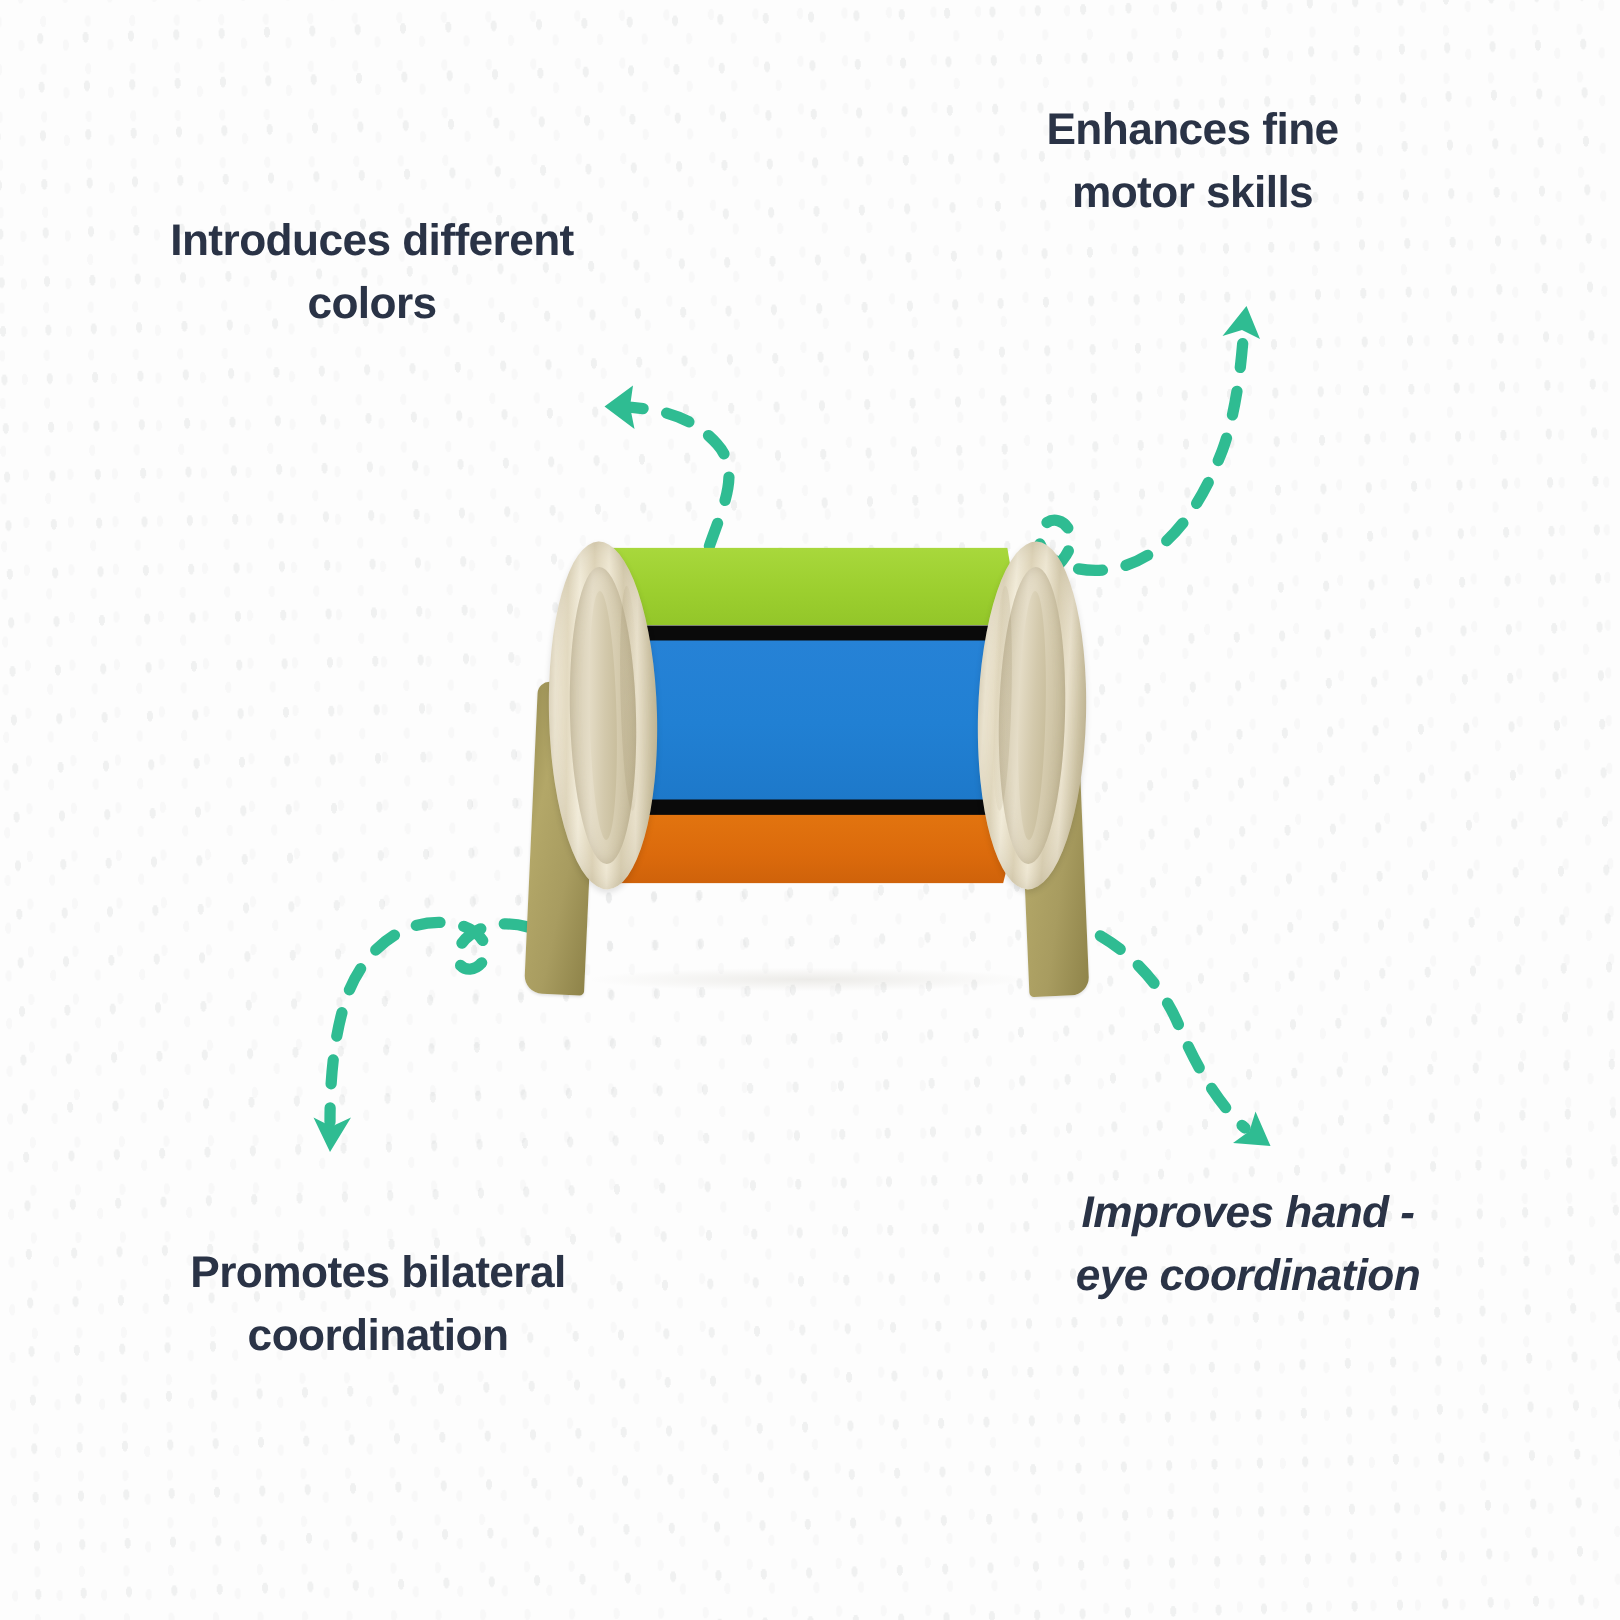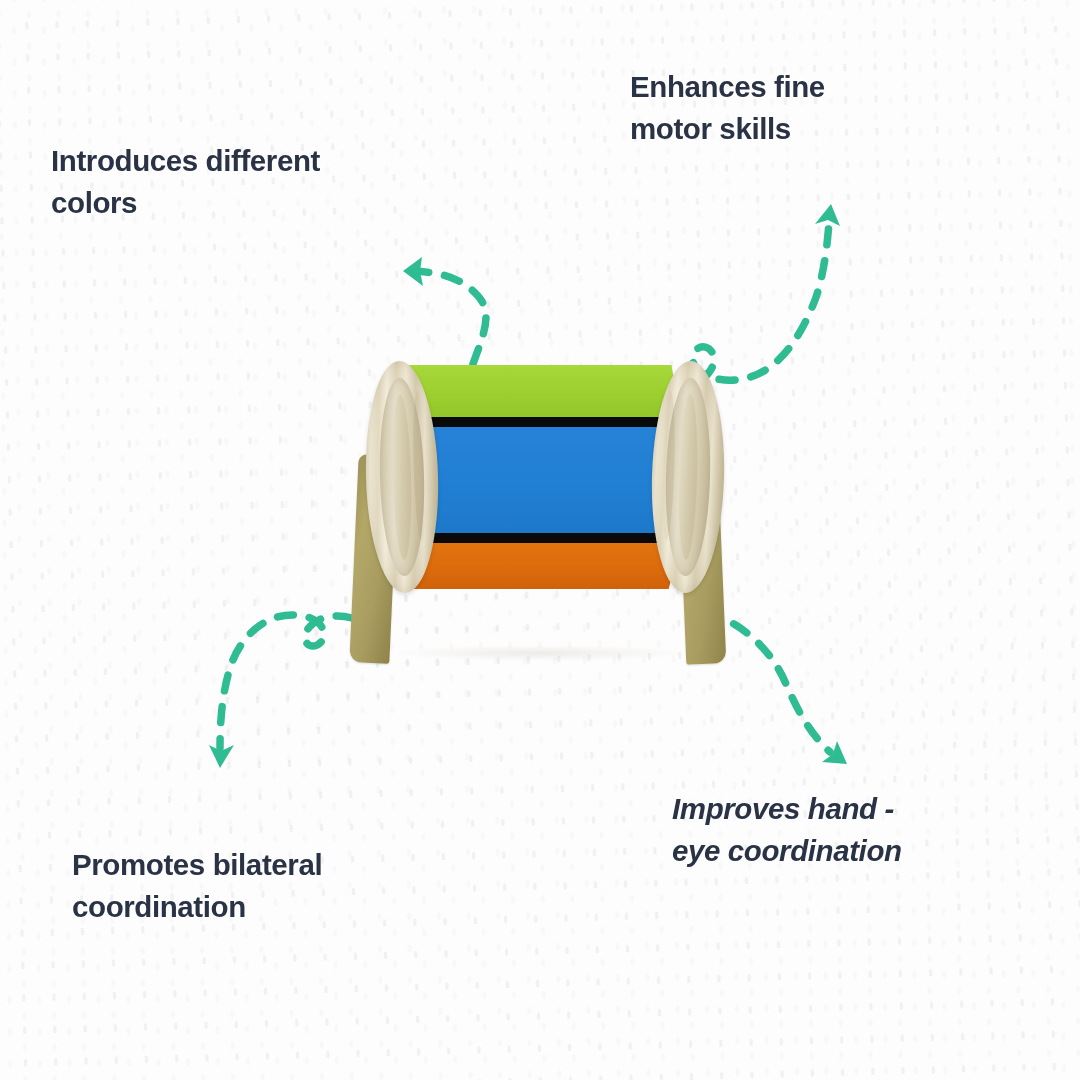--- a/index.html
+++ b/index.html
@@ -45,25 +45,26 @@
 
   
   .callout {
     position: absolute;
     color: #2a3346;
     font-family: "Liberation Sans", sans-serif;
     font-weight: bold;
     font-size: 29.5px;
     line-height: 1.42;
     letter-spacing: -0.4px;
+    text-align: center;
     white-space: pre-line;
   }
-  #callout-tl { left: 51px;  top: 140px; width: 372px; }
+  #callout-tl { left: 62px;  top: 140px; width: 372px; }
   #callout-tr { left: 630px; top: 66px;  width: 330px; }
-  #callout-bl { left: 72px;  top: 828px; width: 360px; margin-top: 16px; }
+  #callout-bl { left: 72px;  top: 828px; width: 360px; }
   #callout-br { left: 672px; top: 788px; width: 320px; font-style: italic; }
 
   
   #arrows {
     position: absolute;
     inset: 0;
     pointer-events: none;
   }
 
   

